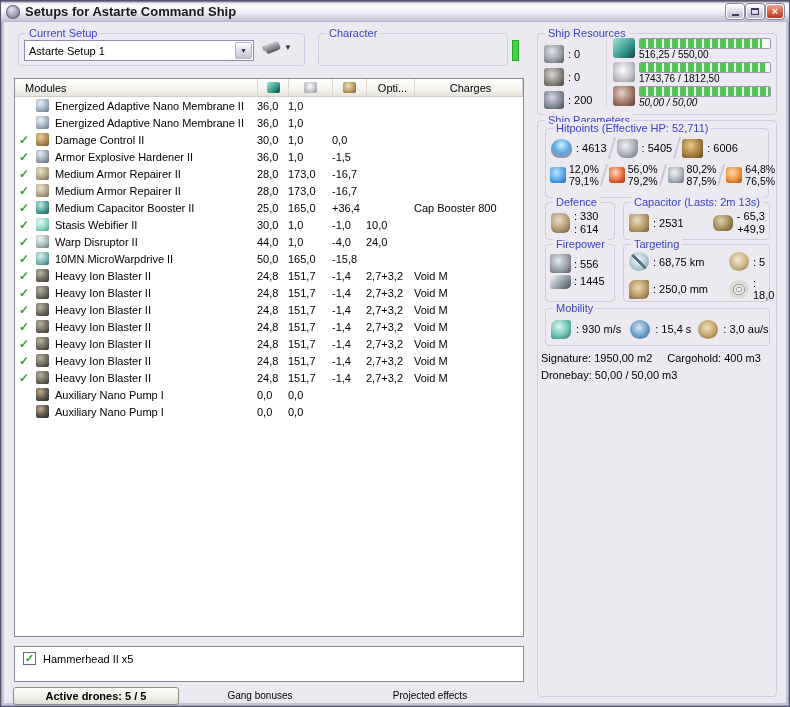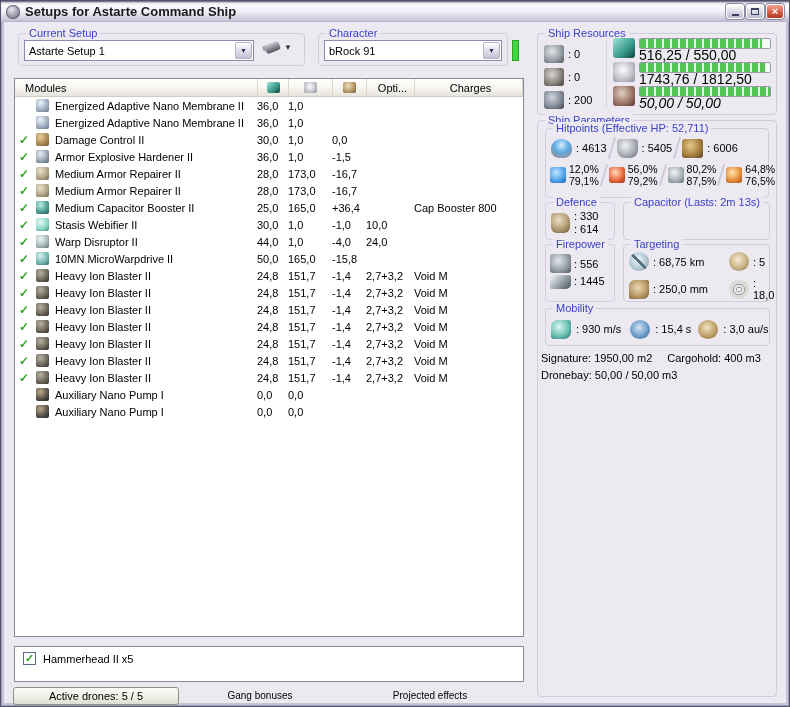--- a/index.html
+++ b/index.html
@@ -91,21 +91,21 @@
   .res-left { position:absolute; left:6px; top:8px; width:62px; }
   .res-slot { display:flex; align-items:center; gap:4px; height:23px; font-size:11px; color:#000; }
   .res-slot .blob { width:20px; height:18px; }
   .res-divider { position:absolute; left:68px; top:6px; bottom:6px; width:1px; background:#d7d5e4; }
   .res-right { position:absolute; left:75px; top:4px; right:5px; }
   .res-bar-row { display:flex; align-items:flex-start; gap:4px; height:24px; }
   .res-bar-row .blob { width:22px; height:20px; }
   .rbar-wrap { flex:1 1 auto; }
   .rbar { height:11px; border:1px solid #9a98ac; background:#f4faf4; border-radius:2px; overflow:hidden; }
   .rbar-fill { height:100%; background: repeating-linear-gradient(90deg,#55c255 0 6px,#e9f6e9 6px 8px); }
-  .rbar-text { font-size:14px; color:#000; line-height:12px; margin-top:0px; white-space:nowrap; }
+  .rbar-text { font-size:10px; color:#000; line-height:12px; margin-top:0px; white-space:nowrap; }
 
   
   .hp-row1 { position:absolute; left:5px; top:8px; right:3px; display:flex; align-items:center; }
   .hp-cell { display:flex; align-items:center; gap:4px; font-size:11px; }
   .hp-cell .blob { width:21px; height:19px; }
   .slash { width:2px; height:22px; background:#cbc9d8; transform:skewX(-16deg); margin:0 4px; border-radius:1px; flex:0 0 auto; }
   .hp-row2 { position:absolute; left:4px; top:34px; right:2px; display:flex; align-items:center; }
   .resist-cell { display:flex; align-items:center; gap:3px; }
   .resist-cell .blob { width:16px; height:16px; }
   .resist-vals { font-size:10.5px; line-height:12px; white-space:nowrap; }
@@ -139,21 +139,21 @@
   .mc.nm { padding-right:4px; }
 
   
   .drone-box { position:absolute; left:14px; top:646px; width:510px; height:36px; background:#fff; border:1px solid #8a889c; padding:5px 8px; }
   .drone-row { display:flex; align-items:center; gap:7px; font-size:11px; }
   .checkbox { width:13px; height:13px; background:#fff; border:1px solid #5a6a8c; display:flex; align-items:center; justify-content:center; }
   .checkbox span { color:#2fa428; font-size:11px; font-weight:bold; line-height:1; margin-top:-1px; }
 
   
   .btn-raised { position:absolute; height:18px; border:1px solid #8f8f85; border-radius:3px; font-size:11px; color:#000;
-    background:linear-gradient(180deg,#fbfbf9,#efefe7 60%,#dedfd3); display:flex; align-items:center; justify-content:center; }
+    background:linear-gradient(180deg,#fbfbf9,#efefe7 60%,#dedfd3); display:flex; align-items:center; justify-content:center;font-weight:bold; }
   .btn-flat { position:absolute; height:17px; font-size:10px; color:#000; display:flex; align-items:center; justify-content:center; }
 </style>
 </head>
 <body>
 
 <div class="window">
 
   <div class="titlebar">
     <span class="app-icon"></span>
     <span class="title">Setups for Astarte Command Ship</span>
@@ -179,26 +179,20 @@
         <span>▼</span>
       </span>
   </div>
   <div class="tool-btn" style="left:262px; top:41px;">
     <span class="wrench"></span>
     <span class="dd-arrow">▼</span>
   </div>
 
   <div class="group" style="left:318px; top:33px; width:190px; height:33px;">
     <span class="glabel">Character</span>
-  </div>
-  <div class="combo" style="left:324px; top:40px; width:178px;">
-    <span class="cval">bRock 91</span>
-    <span class="arrow-btn">
-        <span>▼</span>
-      </span>
   </div>
   <div class="char-indicator"></div>
 
   <div class="group" style="left:537px; top:33px; width:240px; height:82px;">
     <span class="glabel">Ship Resources</span>
     <div class="res-left">
       <div class="res-slot">
         <span class="blob ri-turret"></span>
         <span>: 0</span>
       </div>
@@ -296,20 +290,28 @@
     <span class="glabel">Defence</span>
     <div class="stat-flex">
       <span class="blob pi-defence" style="width:19px;height:20px;"></span>
       <span class="stack"><span>: 330</span><br>
       <span>: 614</span></span>
     </div>
   </div>
 
   <div class="group" style="left:623px; top:202px; width:147px; height:38px;">
     <span class="glabel">Capacitor (Lasts: 2m 13s)</span>
+    <div class="stat-flex">
+      <span class="blob pi-capbat" style="width:20px;height:18px;"></span>
+      <span>: 2531</span>
+      <span style="flex:1 1 auto;"></span>
+      <span class="blob pi-caprec" style="width:20px;height:16px;"></span>
+      <span class="stack right"><span>- 65,3</span><br>
+      <span>+49,9</span></span>
+    </div>
   </div>
 
   <div class="group" style="left:545px; top:244px; width:70px; height:58px;">
     <span class="glabel">Firepower</span>
     <div style="position:absolute; left:4px; top:7px; right:2px; font-size:11px;">
       <div style="display:flex; align-items:center; gap:3px; height:23px;">
         <span class="blob pi-turretdps" style="width:21px;height:19px;"></span>
         <span>: 556</span>
       </div>
       <div style="display:flex; align-items:flex-start; gap:3px; height:23px;">

